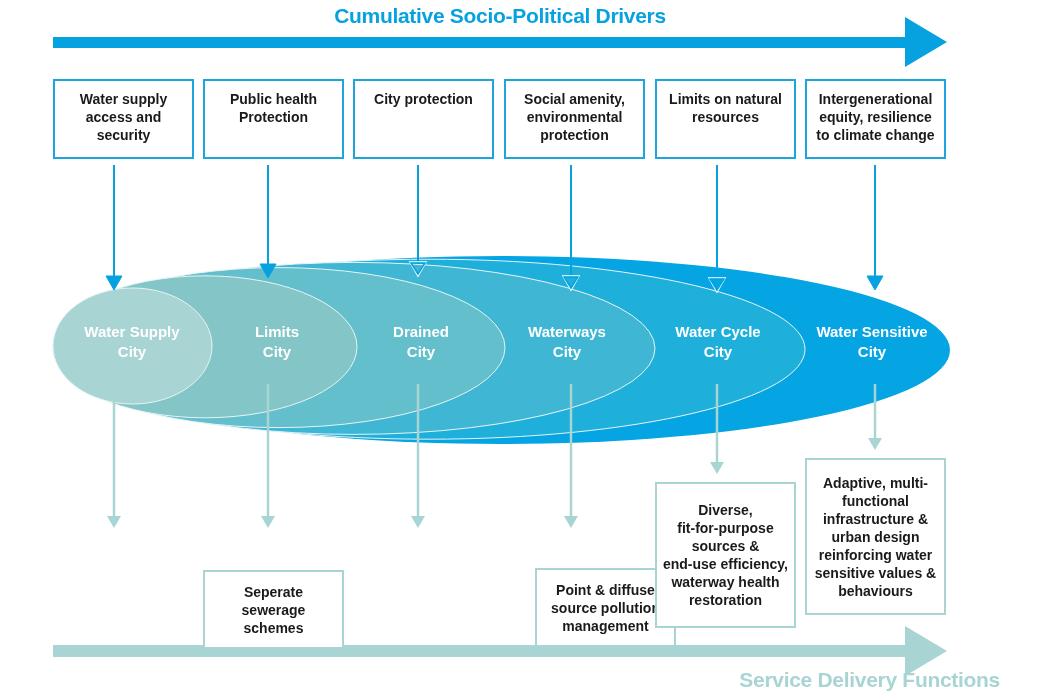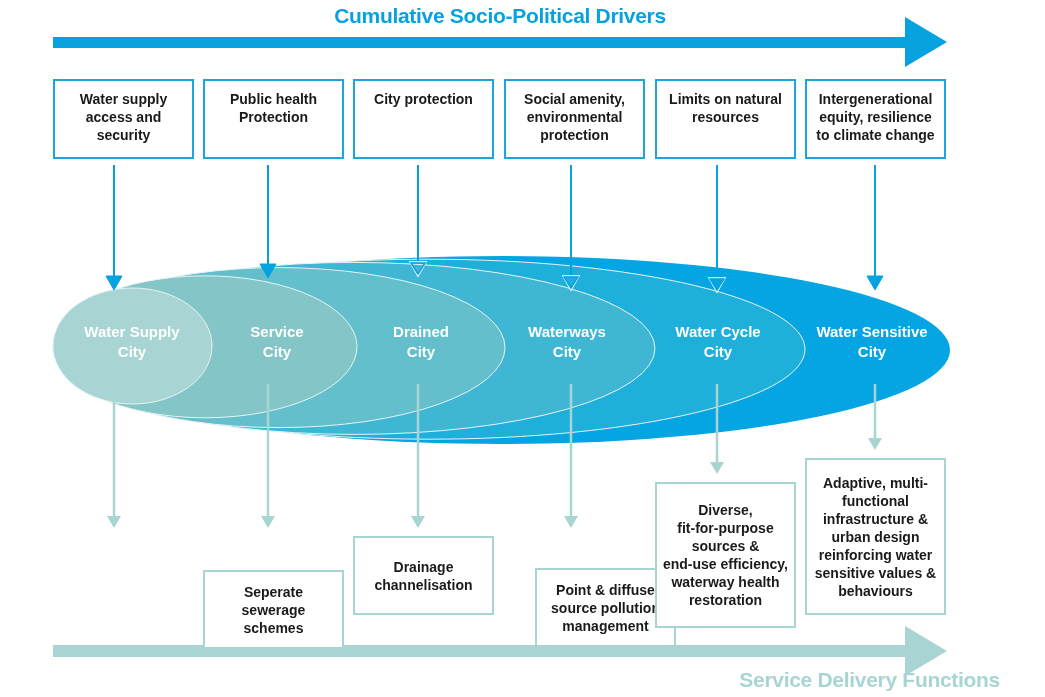--- a/index.html
+++ b/index.html
@@ -122,39 +122,35 @@
 equity, resilience
 to climate change</span>
     </div>
   <div class="box driver" style="left:655px;width:141px;">
     <span>Limits on natural
 resources</span>
     </div>
 
   <div class="city-label" style="left:52px;top:322px;">Water Supply
 City</div>
-  <div class="city-label" style="left:197px;top:322px;">Service
+  <div class="city-label" style="left:197px;top:322px;">Limits
 City</div>
   <div class="city-label" style="left:341px;top:322px;">Drained
 City</div>
   <div class="city-label" style="left:487px;top:322px;">Waterways
 City</div>
   <div class="city-label" style="left:638px;top:322px;">Water Cycle
 City</div>
   <div class="city-label" style="left:792px;top:322px;">Water Sensitive
 City</div>
 
   <div class="box service" style="left:203px;top:536px;width:141px;height:79px;margin-top:34px;">
     <span>Seperate
 sewerage
 schemes</span>
-    </div>
-  <div class="box service" style="left:353px;top:536px;width:141px;height:79px;">
-    <span>Drainage
-channelisation</span>
     </div>
   <div class="box service" style="left:504px;top:568px;width:141px;height:79px;margin-left:31px;">
     <span>Point &amp; diffuse
 source pollution
 management</span>
     </div>
   <div class="box service" style="left:655px;top:482px;width:141px;height:146px;">
     <span>Diverse,
 fit-for-purpose
 sources &amp;

